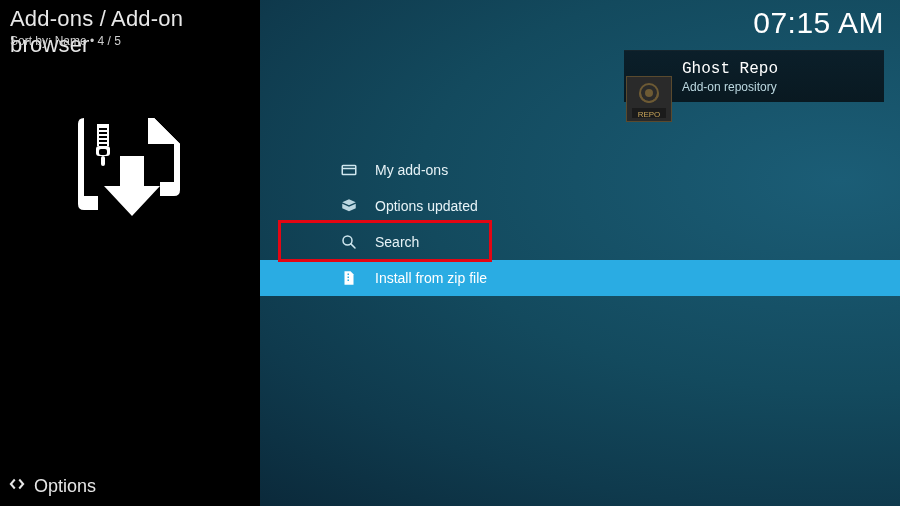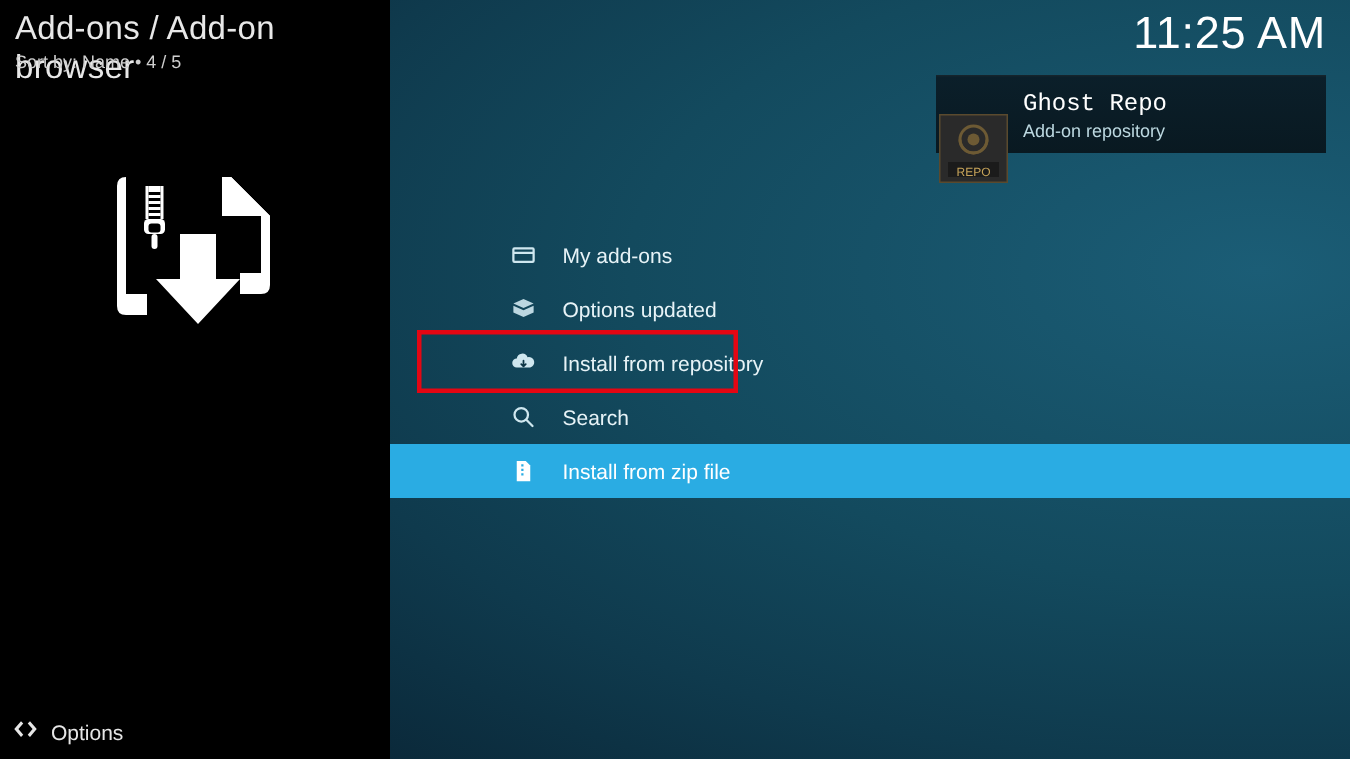--- a/index.html
+++ b/index.html
@@ -2,21 +2,21 @@
 <html><head>
 <meta charset="utf-8">
 <style>
   html,body{margin:0;padding:0;width:900px;height:506px;overflow:hidden;font-family:"Segoe UI",Arial,Helvetica,sans-serif;background:#000;}
   #app{position:relative;width:900px;height:506px;}
   
   #sidebar{position:absolute;left:0;top:0;width:260px;height:506px;background:#000;}
   #crumb{position:absolute;left:10px;top:6px;color:#e8e8e8;font-size:22px;font-weight:300;letter-spacing:.2px;}
   #sort{position:absolute;left:10px;top:34px;color:#cfcfcf;font-size:12px;font-weight:400;}
   #side-icon{position:absolute;left:72px;top:110px;}
-  #options{position:absolute;left:8px;bottom:8px;display:flex;align-items:center;gap:8px;color:#e6e6e6;font-size:14px;}
+  #options{position:absolute;left:8px;bottom:8px;display:flex;align-items:center;gap:8px;color:#e6e6e6;font-size:18px;}
   
   #main{position:absolute;left:260px;top:0;width:640px;height:506px;
         background:radial-gradient(1200px 600px at 580px 180px,#1b5d76 0%,#134a5e 35%,#0f3a4d 55%,#0b2a3b 72%,#081b27 88%,#051017 100%);}
   
   #clock{position:absolute;right:16px;top:6px;color:#fff;font-size:30px;font-weight:300;letter-spacing:.5px;}
   
   #toast{position:absolute;right:16px;top:50px;width:260px;height:52px;
          background:linear-gradient(180deg,#0b1f2a 0%,#091921 100%);
          border-top:1px solid rgba(255,255,255,.05);display:flex;align-items:center;padding:4px 2px;box-sizing:border-box;}
   #toast .thumb{width:46px;height:46px;margin-right:10px;display:flex;align-items:center;justify-content:center;margin-top:44px;}
@@ -72,21 +72,21 @@
       <span>
         <svg width="18" height="18" viewBox="0 0 24 24" fill="#e6e6e6">
             <path d="M8 5l-6 7 6 7 2-2-4.3-5L10 7zM16 5l6 7-6 7-2-2 4.3-5L14 7z"></path>
           </svg>
       </span>
       <span>Options</span>
     </div>
   </div>
 
   <div id="main">
-    <div id="clock">11:25 AM</div>
+    <div id="clock">07:15 AM</div>
 
     <div id="toast">
       <div class="thumb">
         <svg width="46" height="46" viewBox="0 0 46 46">
           <rect x="0" y="0" width="46" height="46" fill="#2a2a2a" stroke="#5a4a2e" stroke-width="2"></rect>
           <circle cx="23" cy="17" r="9" fill="none" stroke="#6d5a34" stroke-width="2"></circle>
           <circle cx="23" cy="17" r="4" fill="#6d5a34"></circle>
           <path d="M14 17 a9 9 0 0 0 18 0" fill="none" stroke="#6d5a34" stroke-width="2"></path>
           <rect x="6" y="32" width="34" height="10" fill="#1b1b1b"></rect>
           <text x="23" y="41" text-anchor="middle" font-family="Arial" font-size="8" fill="#c7a45a">REPO</text>
@@ -111,29 +111,20 @@
       <div class="row">
         <span class="ic">
           <svg width="18" height="18" viewBox="0 0 24 24" fill="#cfe7ef">
               <path d="M12 3l9 4-9 4-9-4 9-4zm-9 6l9 4 9-4v6l-9 4-9-4V9z" opacity=".9"></path>
             </svg>
         </span>
         <span>Options updated</span>
       </div>
       <div class="row">
         <span class="ic">
-          <svg width="18" height="18" viewBox="0 0 24 24" fill="#cfe7ef">
-              <path d="M6 16a4 4 0 010-8 5 5 0 019.6-1.2A4 4 0 1118 16H6z"></path>
-              <path d="M12 10v5m0 0l-2-2m2 2l2-2" stroke="#0d3646" stroke-width="1.6" fill="none" stroke-linecap="round"></path>
-            </svg>
-        </span>
-        <span>Install from repository</span>
-      </div>
-      <div class="row">
-        <span class="ic">
           <svg width="18" height="18" viewBox="0 0 24 24" fill="none" stroke="#cfe7ef" stroke-width="2" stroke-linecap="round">
               <circle cx="10" cy="10" r="6"></circle>
               <path d="M20 20l-5.5-5.5"></path>
             </svg>
         </span>
         <span>Search</span>
       </div>
       <div class="row selected">
         <span class="ic">
           <svg width="18" height="18" viewBox="0 0 24 24" fill="#fff">

